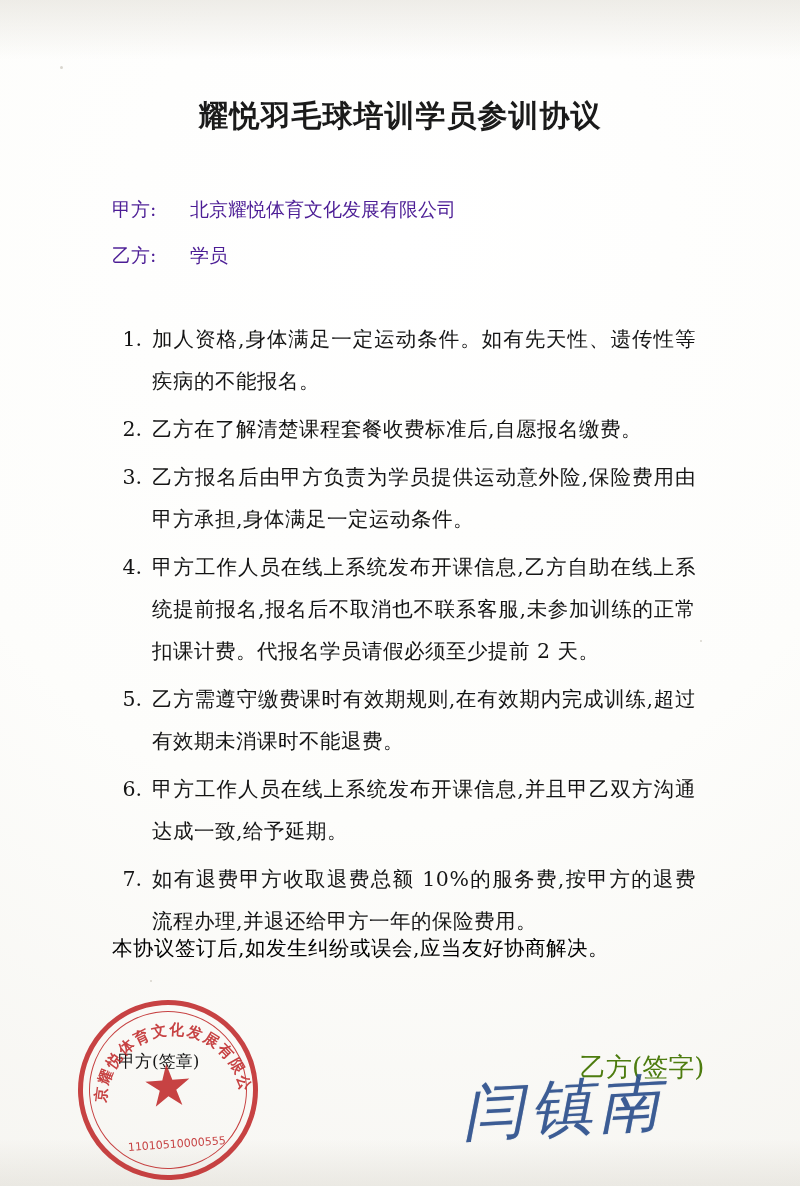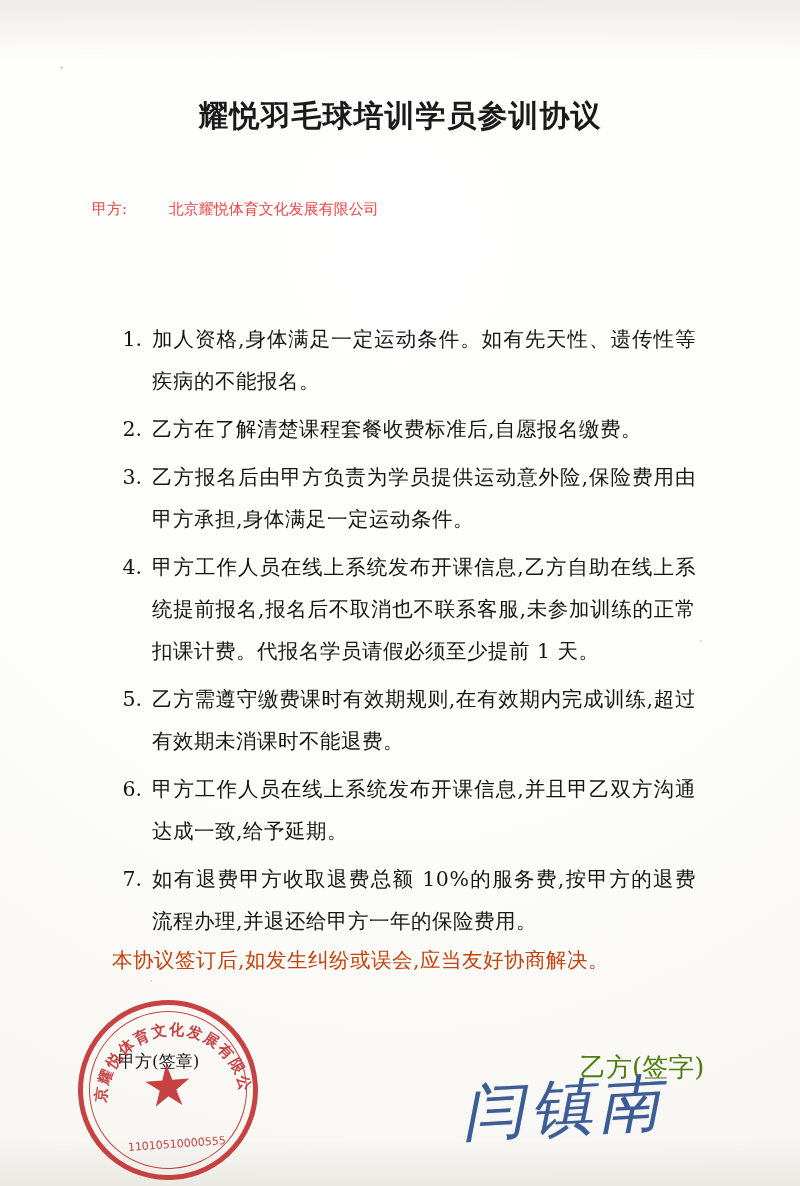--- a/index.html
+++ b/index.html
@@ -51,24 +51,24 @@
     font-size: 30px;
     font-weight: bold;
     letter-spacing: 1px;
     color: #1a1a1a;
     font-family: "DejaVu Serif", "Liberation Serif", serif;
   }
 
   .parties {
     position: absolute;
     top: 186px;
-    left: 92px;
+    left: 112px;
     width: 600px;
-    color: #ef4444;
-    font-size: 15px;
+    color: #4c1d95;
+    font-size: 19px;
     line-height: 46px;
   }
   .party-row { white-space: nowrap; }
   .party-label { display: inline-block; min-width: 72px; }
 
   .clauses {
     position: absolute;
     top: 318px;
     left: 108px;
     width: 588px;
@@ -94,23 +94,22 @@
     text-justify: inter-ideograph;
     letter-spacing: 0.5px;
   }
 
   .closing {
     position: absolute;
     top: 934px;
     left: 112px;
     width: 580px;
     font-size: 20.5px;
-    color: #c2410c;
+    color: #000000;
     letter-spacing: 0.5px;
-    margin-top: 12px;
   }
 
   .signature-area {
     position: absolute;
     top: 1024px;
     left: 0;
     width: 800px;
     height: 160px;
   }
   .sig-a {
@@ -213,38 +212,42 @@
 
 <div class="doc">
 
   <div class="title">耀悦羽毛球培训学员参训协议</div>
 
   <div class="parties">
     <div class="party-row">
       <span class="party-label">甲方:</span>
       <span>北京耀悦体育文化发展有限公司</span>
     </div>
+    <div class="party-row">
+      <span class="party-label">乙方:</span>
+      <span>学员</span>
+    </div>
   </div>
 
   <div class="clauses">
     <div class="clause">
       <span class="clause-num">1.</span>
       <span class="clause-text">加人资格,身体满足一定运动条件。如有先天性、遗传性等疾病的不能报名。</span>
     </div>
     <div class="clause">
       <span class="clause-num">2.</span>
       <span class="clause-text">乙方在了解清楚课程套餐收费标准后,自愿报名缴费。</span>
     </div>
     <div class="clause">
       <span class="clause-num">3.</span>
       <span class="clause-text">乙方报名后由甲方负责为学员提供运动意外险,保险费用由甲方承担,身体满足一定运动条件。</span>
     </div>
     <div class="clause">
       <span class="clause-num">4.</span>
-      <span class="clause-text">甲方工作人员在线上系统发布开课信息,乙方自助在线上系统提前报名,报名后不取消也不联系客服,未参加训练的正常扣课计费。代报名学员请假必须至少提前 1 天。</span>
+      <span class="clause-text">甲方工作人员在线上系统发布开课信息,乙方自助在线上系统提前报名,报名后不取消也不联系客服,未参加训练的正常扣课计费。代报名学员请假必须至少提前 2 天。</span>
     </div>
     <div class="clause">
       <span class="clause-num">5.</span>
       <span class="clause-text">乙方需遵守缴费课时有效期规则,在有效期内完成训练,超过有效期未消课时不能退费。</span>
     </div>
     <div class="clause">
       <span class="clause-num">6.</span>
       <span class="clause-text">甲方工作人员在线上系统发布开课信息,并且甲乙双方沟通达成一致,给予延期。</span>
     </div>
     <div class="clause">

